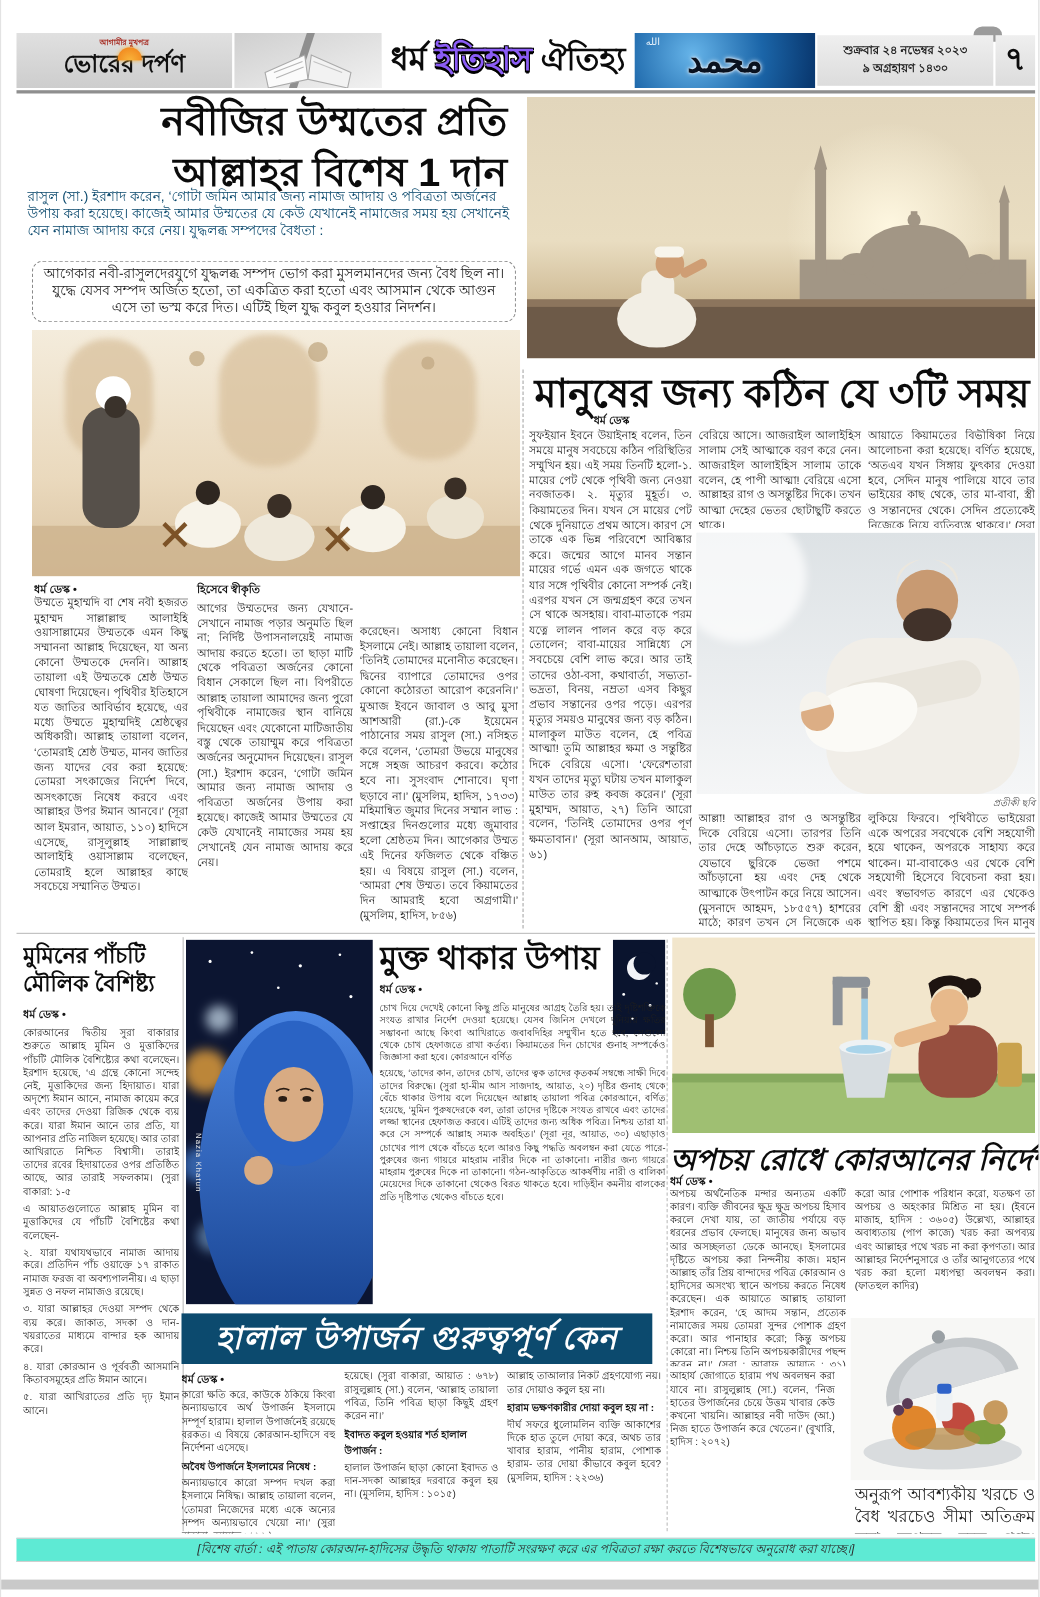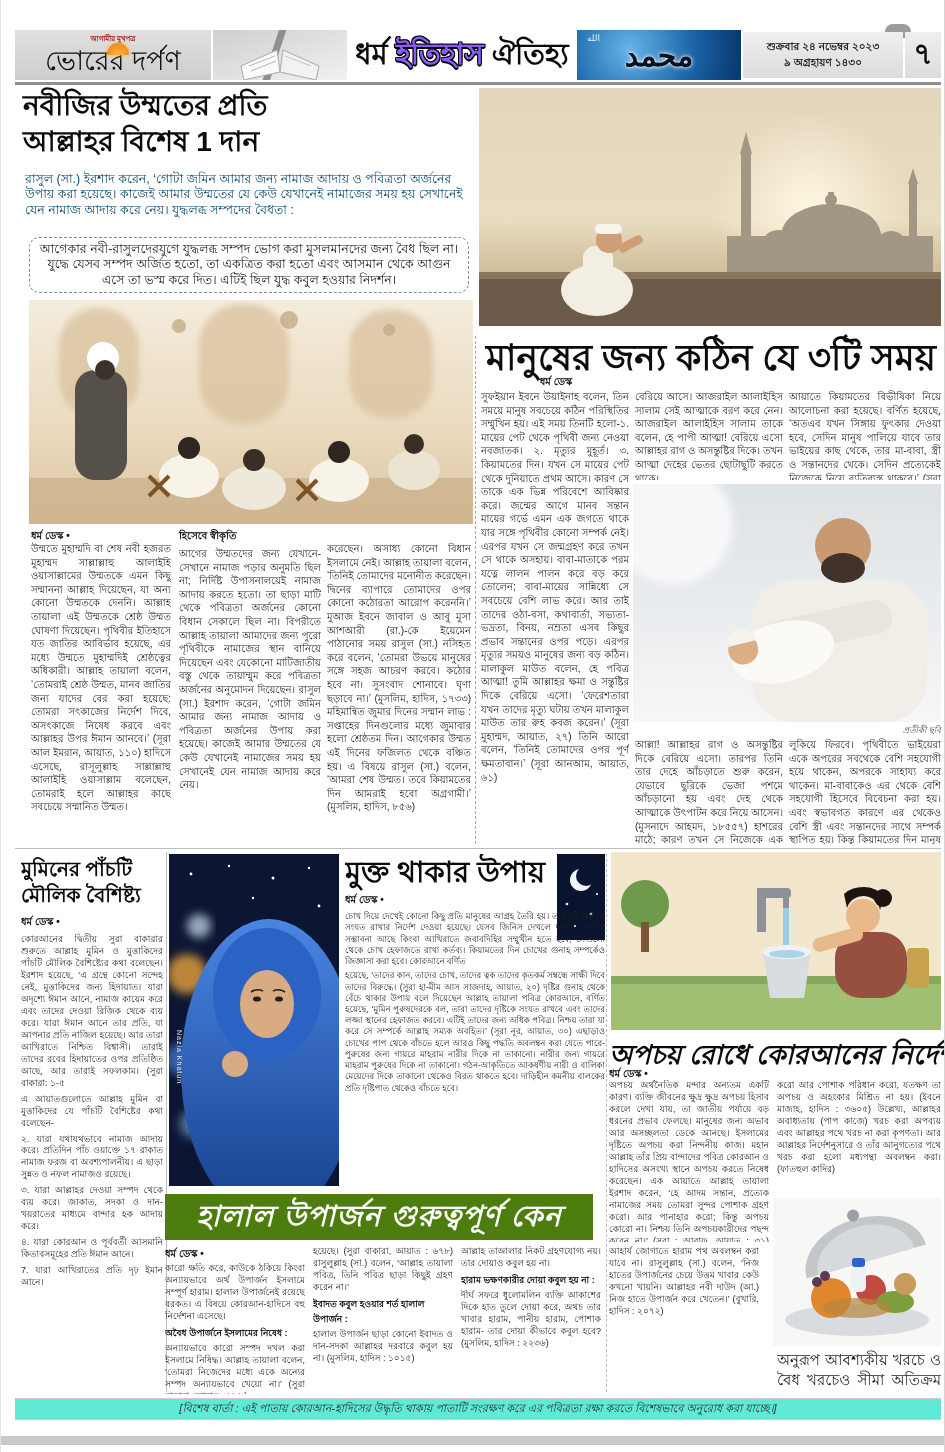--- a/index.html
+++ b/index.html
@@ -12,53 +12,53 @@
 .ph svg{display:block;width:100%;height:100%}
 .nowrap{white-space:nowrap}
 .hl{font-weight:900;color:#0b0b0b}
 .body-txt{font-size:10px;line-height:1.36;text-align:justify;color:#1f1f1f;overflow:hidden}
 .byline{font-size:10px;font-weight:bold;color:#111}
 .subhead{font-size:10px;font-weight:bold;color:#0d0d0d}
 
 
 #logo-box{left:14px;top:30px;width:196px;height:50px;background:linear-gradient(#e0e0e0,#cdcdcd);text-align:center}
 #logo-tagline{font-size:7px;color:#a32016;font-weight:bold;padding-top:3px}
-#logo-row{position:relative;font-size:27px;font-weight:400;color:#101010;line-height:1.2}
+#logo-row{position:relative;font-size:22px;font-weight:700;color:#101010;line-height:1.2}
 #sun-icon{position:absolute;left:92px;top:-2px;width:22px;height:12px;border-radius:22px 22px 0 0;
   background:radial-gradient(circle at 50% 100%,#f9b53b,#ef7c17);box-shadow:0 0 4px #f9b53b}
 #quran-photo{left:212px;top:30px;width:134px;height:50px}
 #section-title{left:348px;top:30px;width:226px;height:50px;background:#fff;display:flex;gap:8px;
   align-items:center;justify-content:center;font-size:29px;font-weight:900;color:#0a0a0a}
 #section-title .hollow{color:#8b5cf6;text-shadow:-1px -1px 0 #000,1px -1px 0 #000,-1px 1px 0 #000,1px 1px 0 #000,0 2px 0 #000}
 #calligraphy{left:576px;top:30px;width:164px;height:50px;
   background:radial-gradient(circle at 32% 38%,#66b4e9,#1b65a8 55%,#0a3a72 95%);
   display:flex;align-items:center;justify-content:center;position:absolute}
 #calligraphy .cal-main{font-size:30px;font-weight:bold;color:#0a1220;text-shadow:0 0 5px #eaf4ff,0 0 2px #fff}
 #calligraphy .cal-small{position:absolute;left:10px;top:3px;font-size:9px;color:#e8f2fb}
 #tab-notch{left:884px;top:24px;width:26px;height:14px;background:#9b9b9b;border-radius:8px 8px 0 0}
 #date-box{left:742px;top:32px;width:160px;height:46px;background:linear-gradient(#efefef,#dcdcdc);
   display:flex;flex-direction:column;align-items:center;justify-content:center;font-size:10.5px;font-weight:bold;color:#222;line-height:1.5}
 #page-num{left:904px;top:32px;width:36px;height:46px;background:linear-gradient(#efefef,#dcdcdc);
   display:flex;align-items:center;justify-content:center;font-size:30px;font-weight:900;color:#0d0d0d}
 #header-rule{left:14px;top:82px;width:926px;height:3px;background:#8f8f8f}
 
 
-#lead-h1{left:22px;top:88px;width:452px;text-align:left;font-size:28px;line-height:1.28}
+#lead-h1{left:8px;top:88px;width:452px;text-align:right;font-size:36px;line-height:1.28}
 #lead-intro{left:24px;top:172px;width:448px;font-size:12.5px;line-height:1.22;text-align:left;color:#0c4a6e}
 #lead-intro-box{left:28px;top:237px;width:440px;font-size:12.5px;line-height:1.22;text-align:center;color:#222;
   border:1px dashed #8a8a8a;border-radius:10px;padding:4px 8px}
 #photo-sunset{left:478px;top:88px;width:462px;height:238px}
 #photo-interior{left:28px;top:300px;width:444px;height:224px}
 
 
 #lead-byline{left:30px;top:528px;width:140px}
 #lead-c1{left:30px;top:542px;width:140px;height:303px}
 #lead-c2{left:178px;top:528px;width:142px;height:317px}
 #lead-c2 .subhead{margin-bottom:2px}
-#lead-c3{left:326px;top:542px;width:144px;height:303px}
+#lead-c3{left:326px;top:568px;width:144px;height:303px}
 
 
 #tt-h1{left:480px;top:330px;width:460px;text-align:center;font-size:36px}
 #tt-byline{left:480px;top:374px;width:150px;text-align:center}
 #tt-c1{left:480px;top:390px;width:148px;height:454px}
 #tt-c2t{left:634px;top:390px;width:148px;height:90px}
 #tt-c3t{left:788px;top:390px;width:152px;height:90px}
 #photo-baby{left:632px;top:484px;width:308px;height:238px}
 #tt-caption{left:632px;top:724px;width:308px;font-size:8.5px;font-style:italic;color:#444;text-align:right}
 #tt-c2b{left:634px;top:738px;width:148px;height:106px}
@@ -86,21 +86,21 @@
 
 #illu-wudu{left:610px;top:852px;width:330px;height:178px}
 #waste-h1{left:608px;top:1034px;width:332px;text-align:center;font-size:27px;font-style:italic}
 #waste-byline{left:608px;top:1066px;width:332px}
 #waste-c1{left:608px;top:1080px;width:160px;height:162px;font-size:9px;line-height:1.33}
 #waste-c2a{left:776px;top:1080px;width:164px;height:116px;font-size:9px;line-height:1.33}
 #photo-food{left:772px;top:1198px;width:168px;height:148px}
 #waste-c2b{left:776px;top:1350px;width:164px;height:44px;font-size:15px;line-height:1.33}
 
 
-#halal-banner{left:164px;top:1194px;width:428px;height:46px;background:#4d7c0f;display:flex;
+#halal-banner{left:164px;top:1194px;width:428px;height:46px;background:#0c4a6e;display:flex;
   align-items:center;justify-content:center}
 #halal-banner span{color:#fff;font-size:29px;font-weight:900;font-style:italic;letter-spacing:1px}
 .halal-col{top:1246px;height:148px;overflow:hidden}
 .halal-col .body-txt{font-size:9px;line-height:1.33;margin-bottom:3px}
 .halal-col .subhead{font-size:9px;margin-bottom:2px}
 #halal-c1{left:164px;width:140px}
 #halal-c2{left:312px;width:140px}
 #halal-c3{left:460px;width:140px}
 #halal-c4{left:608px;width:150px}
 
@@ -305,21 +305,21 @@
   <div id="section-rule" class="abs"></div>
 
   <div id="sidebar" class="abs">
     <h2>মুমিনের পাঁচটি মৌলিক বৈশিষ্ট্য</h2>
     <div class="byline">ধর্ম ডেস্ক •</div>
     <div class="s-txt">কোরআনের দ্বিতীয় সুরা বাকারার শুরুতে আল্লাহ মুমিন ও মুত্তাকিদের পাঁচটি মৌলিক বৈশিষ্ট্যের কথা বলেছেন। ইরশাদ হয়েছে, ‘এ গ্রন্থে কোনো সন্দেহ নেই, মুত্তাকিদের জন্য হিদায়াত। যারা অদৃশ্যে ঈমান আনে, নামাজ কায়েম করে এবং তাদের দেওয়া রিজিক থেকে ব্যয় করে। যারা ঈমান আনে তার প্রতি, যা আপনার প্রতি নাজিল হয়েছে। আর তারা আখিরাতে নিশ্চিত বিশ্বাসী। তারাই তাদের রবের হিদায়াতের ওপর প্রতিষ্ঠিত আছে, আর তারাই সফলকাম। (সুরা বাকারা: ১-৫</div>
     <div class="s-txt">এ আয়াতগুলোতে আল্লাহ মুমিন বা মুত্তাকিদের যে পাঁচটি বৈশিষ্টের কথা বলেছেন-</div>
     <div class="s-txt">২. যারা যথাযথভাবে নামাজ আদায় করে। প্রতিদিন পাঁচ ওয়াক্তে ১৭ রাকাত নামাজ ফরজ বা অবশ্যপালনীয়। এ ছাড়া সুন্নত ও নফল নামাজও রয়েছে।</div>
     <div class="s-txt">৩. যারা আল্লাহর দেওয়া সম্পদ থেকে ব্যয় করে। জাকাত, সদকা ও দান-খয়রাতের মাধ্যমে বান্দার হক আদায় করে।</div>
     <div class="s-txt">৪. যারা কোরআন ও পূর্ববর্তী আসমানি কিতাবসমূহের প্রতি ঈমান আনে।</div>
-    <div class="s-txt">7. যারা আখিরাতের প্রতি দৃঢ় ইমান আনে।</div>
+    <div class="s-txt">৫. যারা আখিরাতের প্রতি দৃঢ় ইমান আনে।</div>
   </div>
   <div id="vrule-sidebar" class="abs"></div>
 
   <div id="photo-hijab" class="abs ph">
     <svg viewBox="0 0 170 332">
       <defs>
         <linearGradient id="hj" x1="0" y1="0" x2="0" y2="1">
           <stop offset="0" stop-color="#4a85e2"></stop>
             <stop offset="1" stop-color="#153f8c"></stop>
         </linearGradient>

